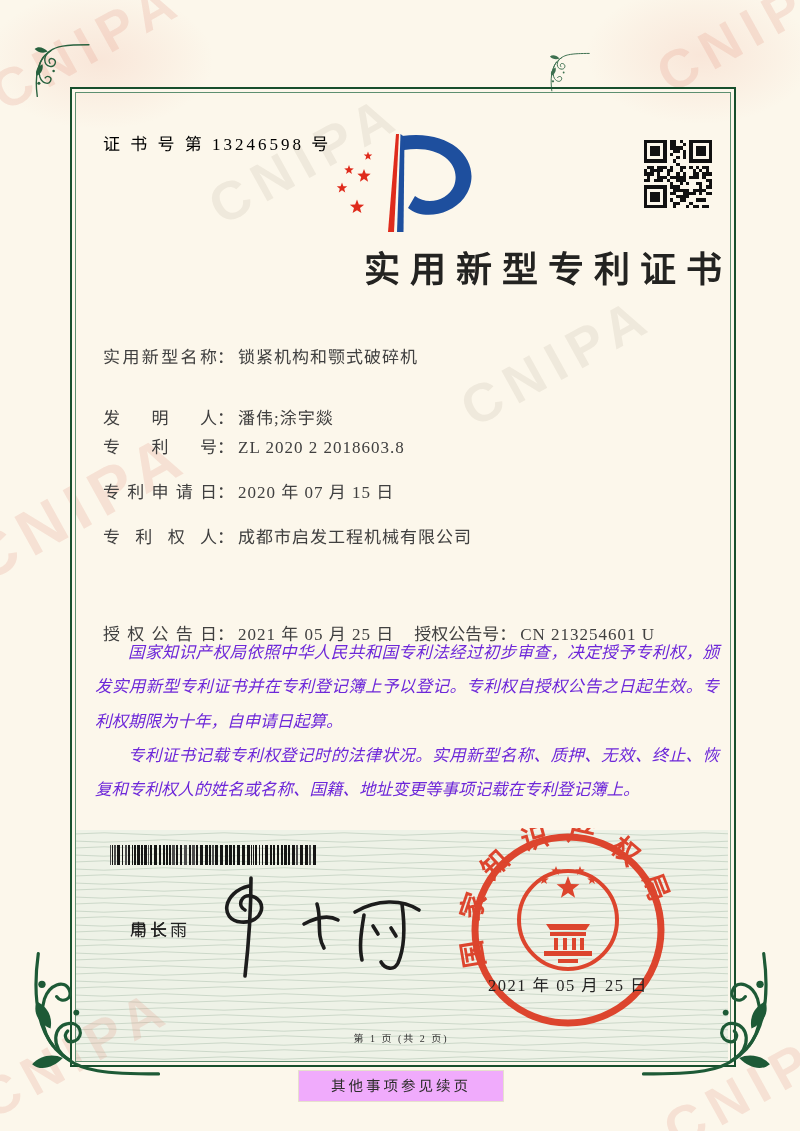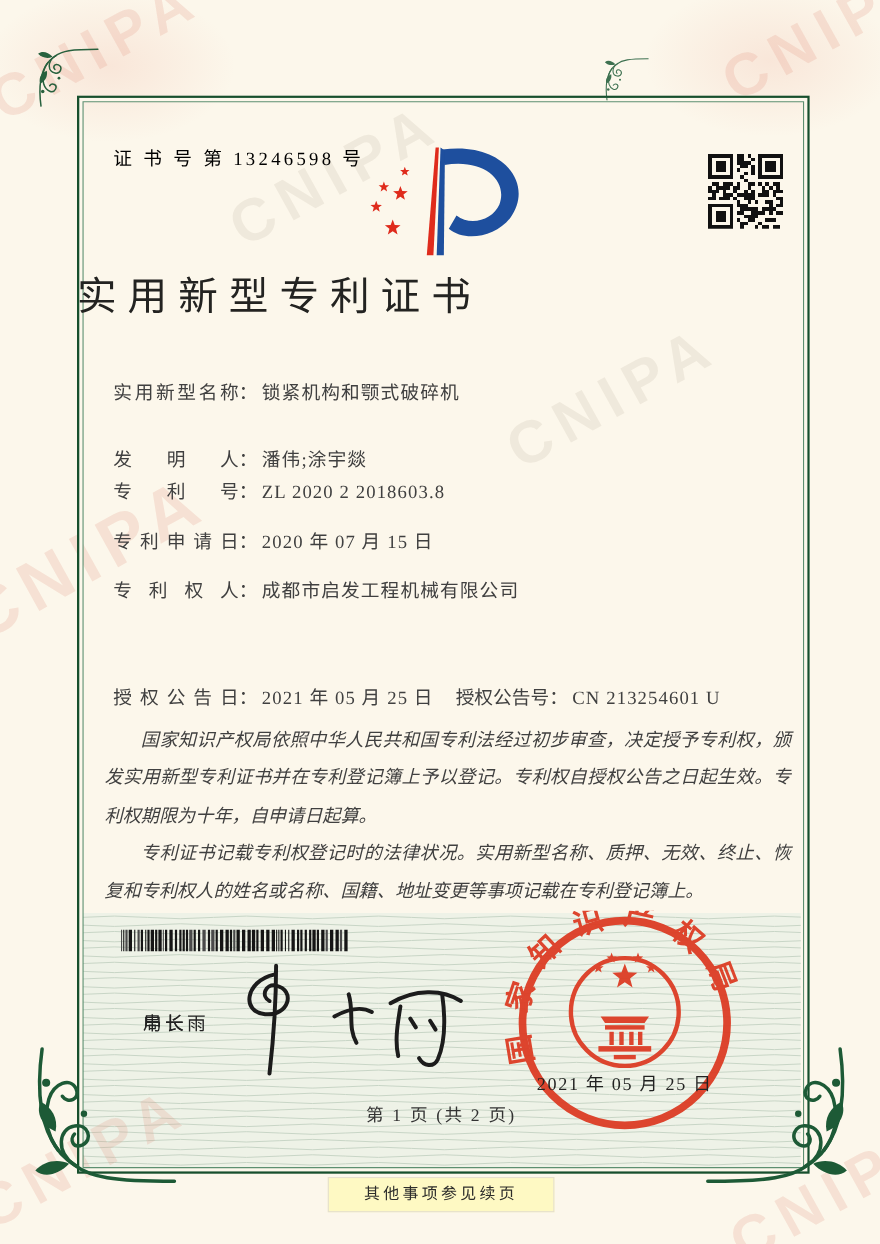--- a/index.html
+++ b/index.html
@@ -11,38 +11,38 @@
       font-size:54px;letter-spacing:9px;transform:rotate(-29deg);color:rgba(168,152,136,.15);
       pointer-events:none;white-space:nowrap;}
   .wm.pink{color:rgba(226,138,122,.20);}
   .band{position:absolute;left:74px;top:830px;width:654px;height:232px;}
   .frame{position:absolute;left:70px;top:87px;width:662px;height:976px;
          border:2px solid #174f2d;
          box-shadow:inset 0 0 0 3px #fcf7eb, inset 0 0 0 4px #5d8f70;}
   .cert-no{position:absolute;left:103px;top:130px;font-size:17px;letter-spacing:3px;color:#000000;}
   .logo{position:absolute;left:318px;top:124px;}
   .qr{position:absolute;left:642px;top:140px;width:72px;height:68px;}
-  .title{position:absolute;left:70px;top:240px;width:662px;text-align:left;
-         font-size:36px;font-weight:normal;letter-spacing:10px;color:#232321;}
+  .title{position:absolute;left:70px;top:240px;width:662px;text-align:right;
+         font-size:36px;font-weight:bold;letter-spacing:10px;color:#232321;}
   .frow{position:absolute;left:103px;font-size:17px;white-space:nowrap;color:#404040;}
   .flabel{display:inline-block;width:114px;text-align:justify;text-align-last:justify;vertical-align:top;}
   .fvalue{margin-left:4px;letter-spacing:1px;}
   .fpair2{margin-left:20px;}
-  .body-text{position:absolute;left:95px;top:656px;width:624px;font-size:16.5px;
-             line-height:2.08;font-style:italic;text-align:justify;color:#404040;}
+  .body-text{position:absolute;left:95px;top:636px;width:624px;font-size:16.5px;
+             line-height:2.08;font-style:italic;text-align:justify;color:#6d28d9;}
   .body-text p{margin:0;text-indent:2em;}
   .barcode{position:absolute;left:110px;top:845px;width:210px;height:20px;}
   .director{position:absolute;left:113px;font-size:17px;letter-spacing:3px;color:#222;margin-left:17px;}
   .sig{position:absolute;left:205px;top:870px;}
   .seal{position:absolute;left:450px;top:828px;opacity:.94;}
-  .page-info{position:absolute;left:70px;top:1000px;width:662px;text-align:center;
-             font-size:16px;letter-spacing:2px;color:#333;}
+  .page-info{position:absolute;left:70px;top:1030px;width:662px;text-align:center;
+             font-size:10px;letter-spacing:2px;color:#333;}
   .cont-note{position:absolute;left:298px;top:1070px;width:204px;height:30px;line-height:30px;
              text-align:center;font-size:14.5px;letter-spacing:3px;color:#2d2d2b;
-             background:#fef9c3;border:1px solid #e6e0cd;}
+             background:#f0abfc;border:1px solid #e6e0cd;}
   .corner{position:absolute;pointer-events:none;}
   svg{display:block;}
 </style>
 </head>
 <body>
 
 <div class="page">
 
   <div class="blob" style="left:-15px;top:-10px;width:230px;height:140px;"></div>
   <div class="blob" style="left:585px;top:-15px;width:230px;height:140px;"></div>

